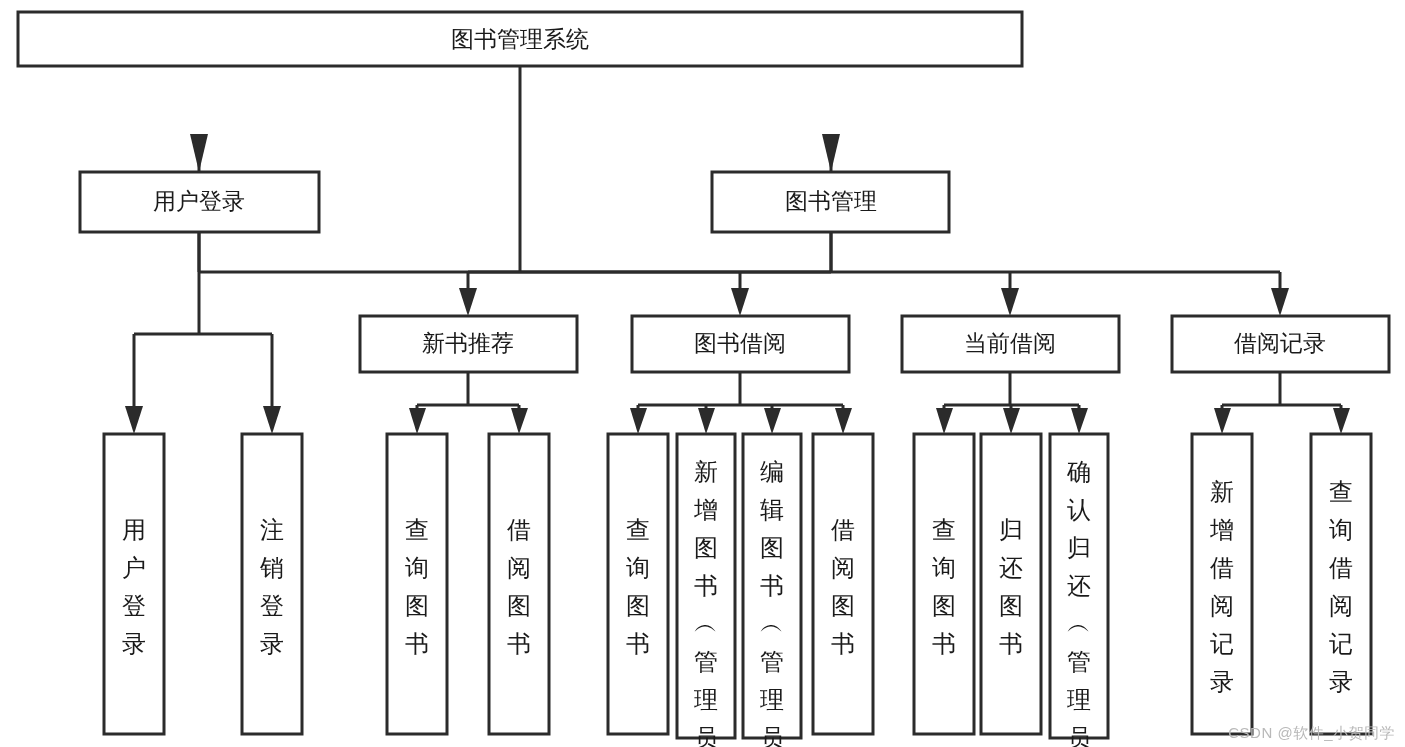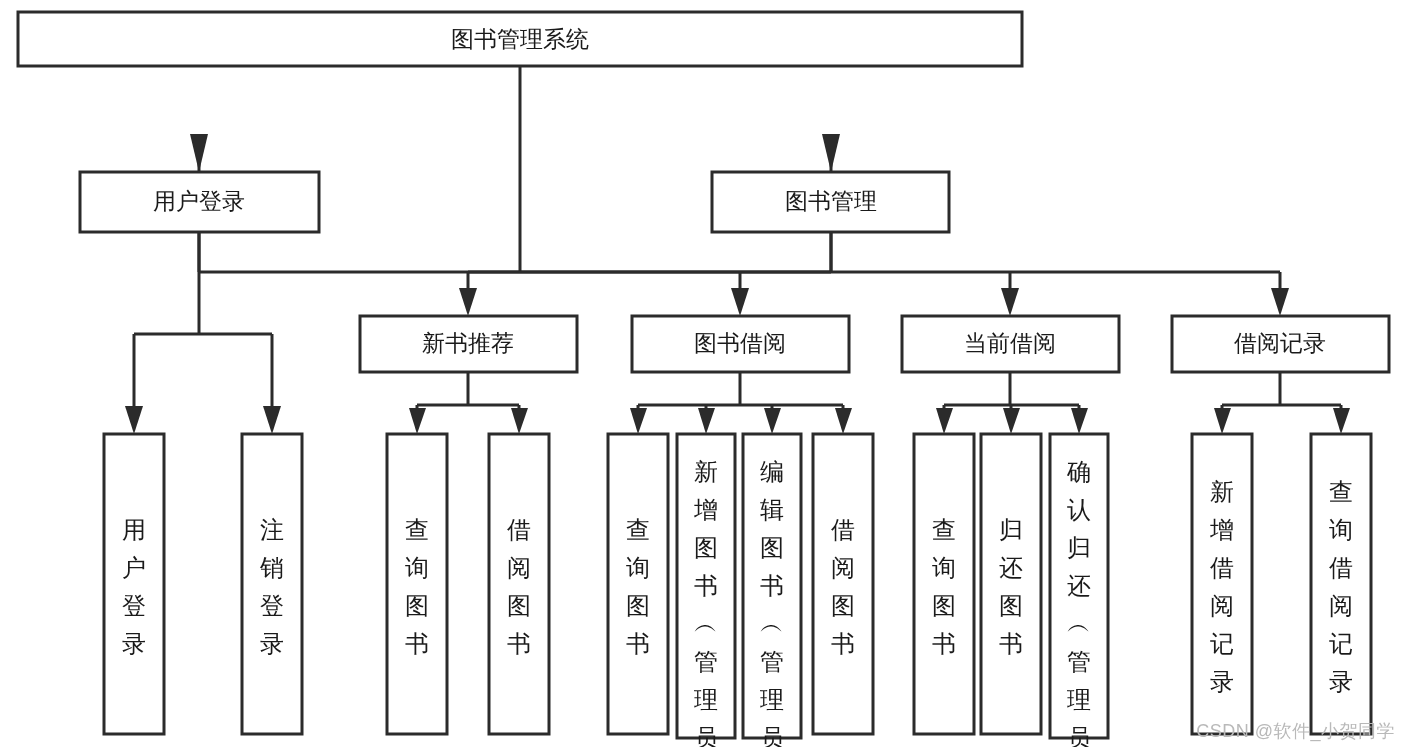--- a/index.html
+++ b/index.html
@@ -26,21 +26,21 @@
     text-anchor:middle;
   }
   .connector{
     stroke:#2b2b2b;stroke-width:3;fill:none;stroke-linecap:butt;
   }
   .arrow-head{fill:#2b2b2b;}
   .watermark{
     position:absolute;
     right:10px;bottom:4px;
     font-family:"Liberation Sans","DejaVu Sans",sans-serif;
-    font-size:18px;
+    font-size:15px;
     color:#b9b9b9;
     letter-spacing:0.5px;
     white-space:nowrap;
     pointer-events:none;
   }
 </style>
 </head>
 <body>
 
 <svg id="diagram" viewBox="0 0 1405 747">

